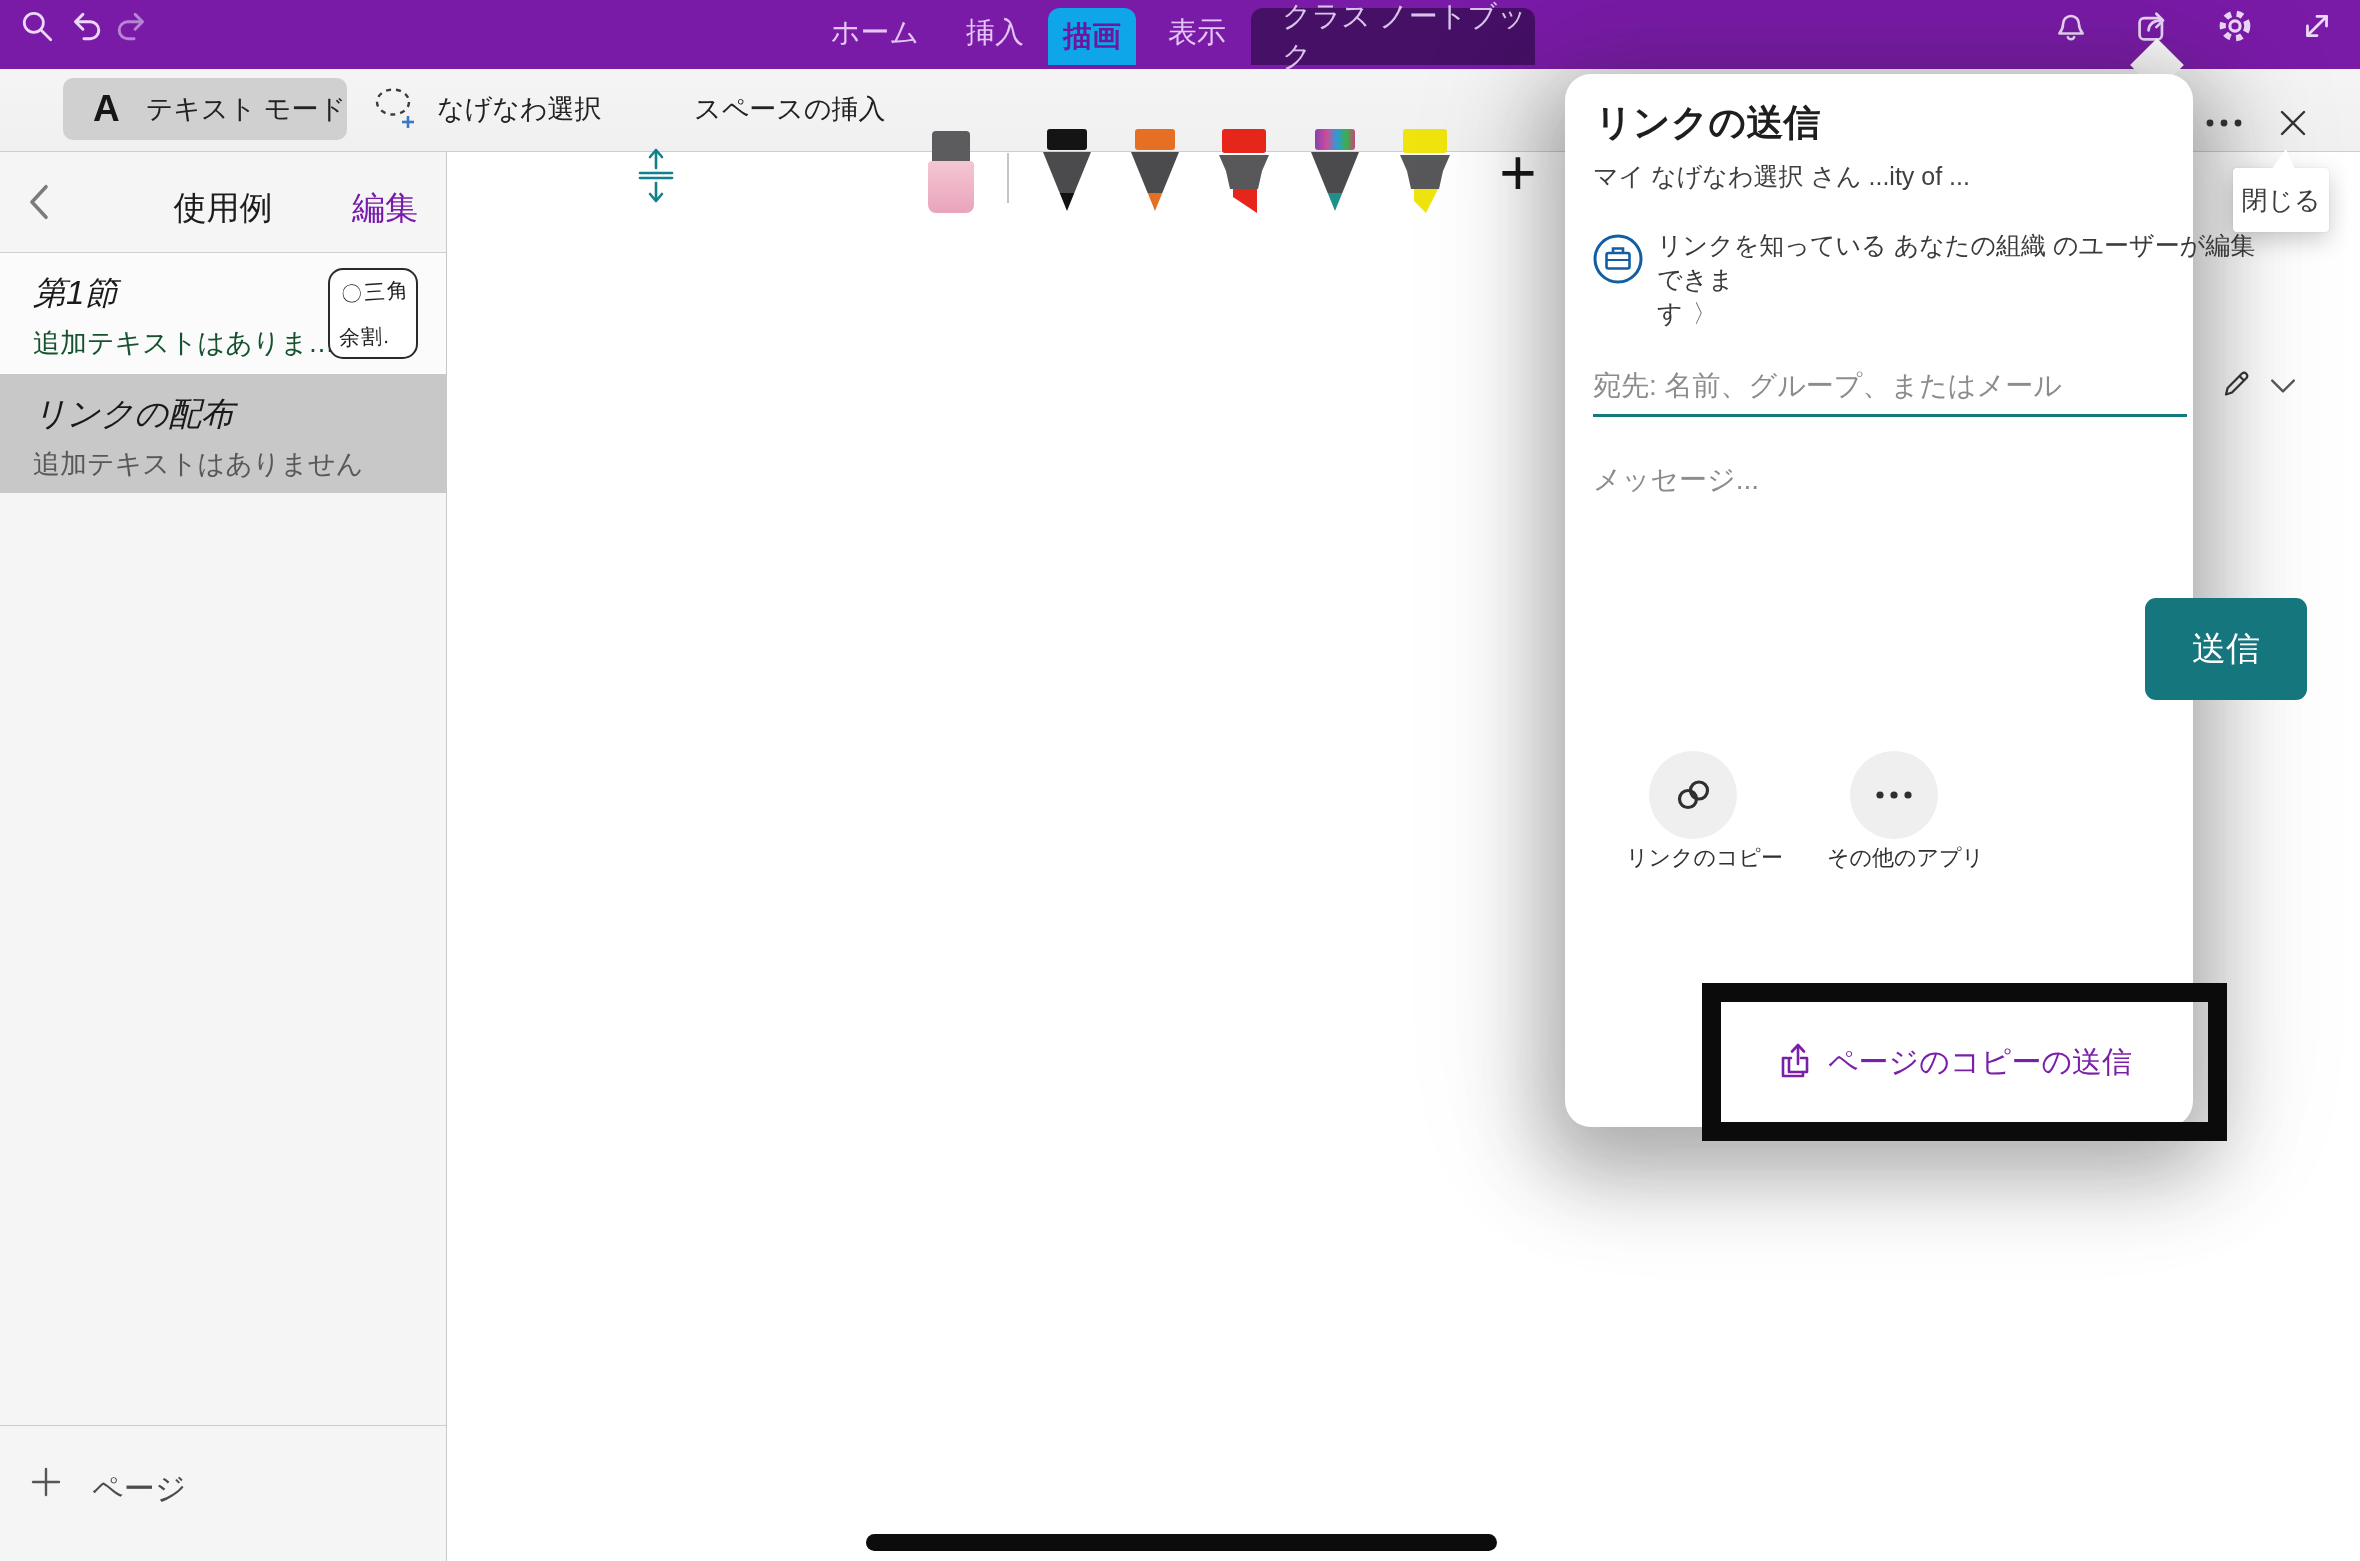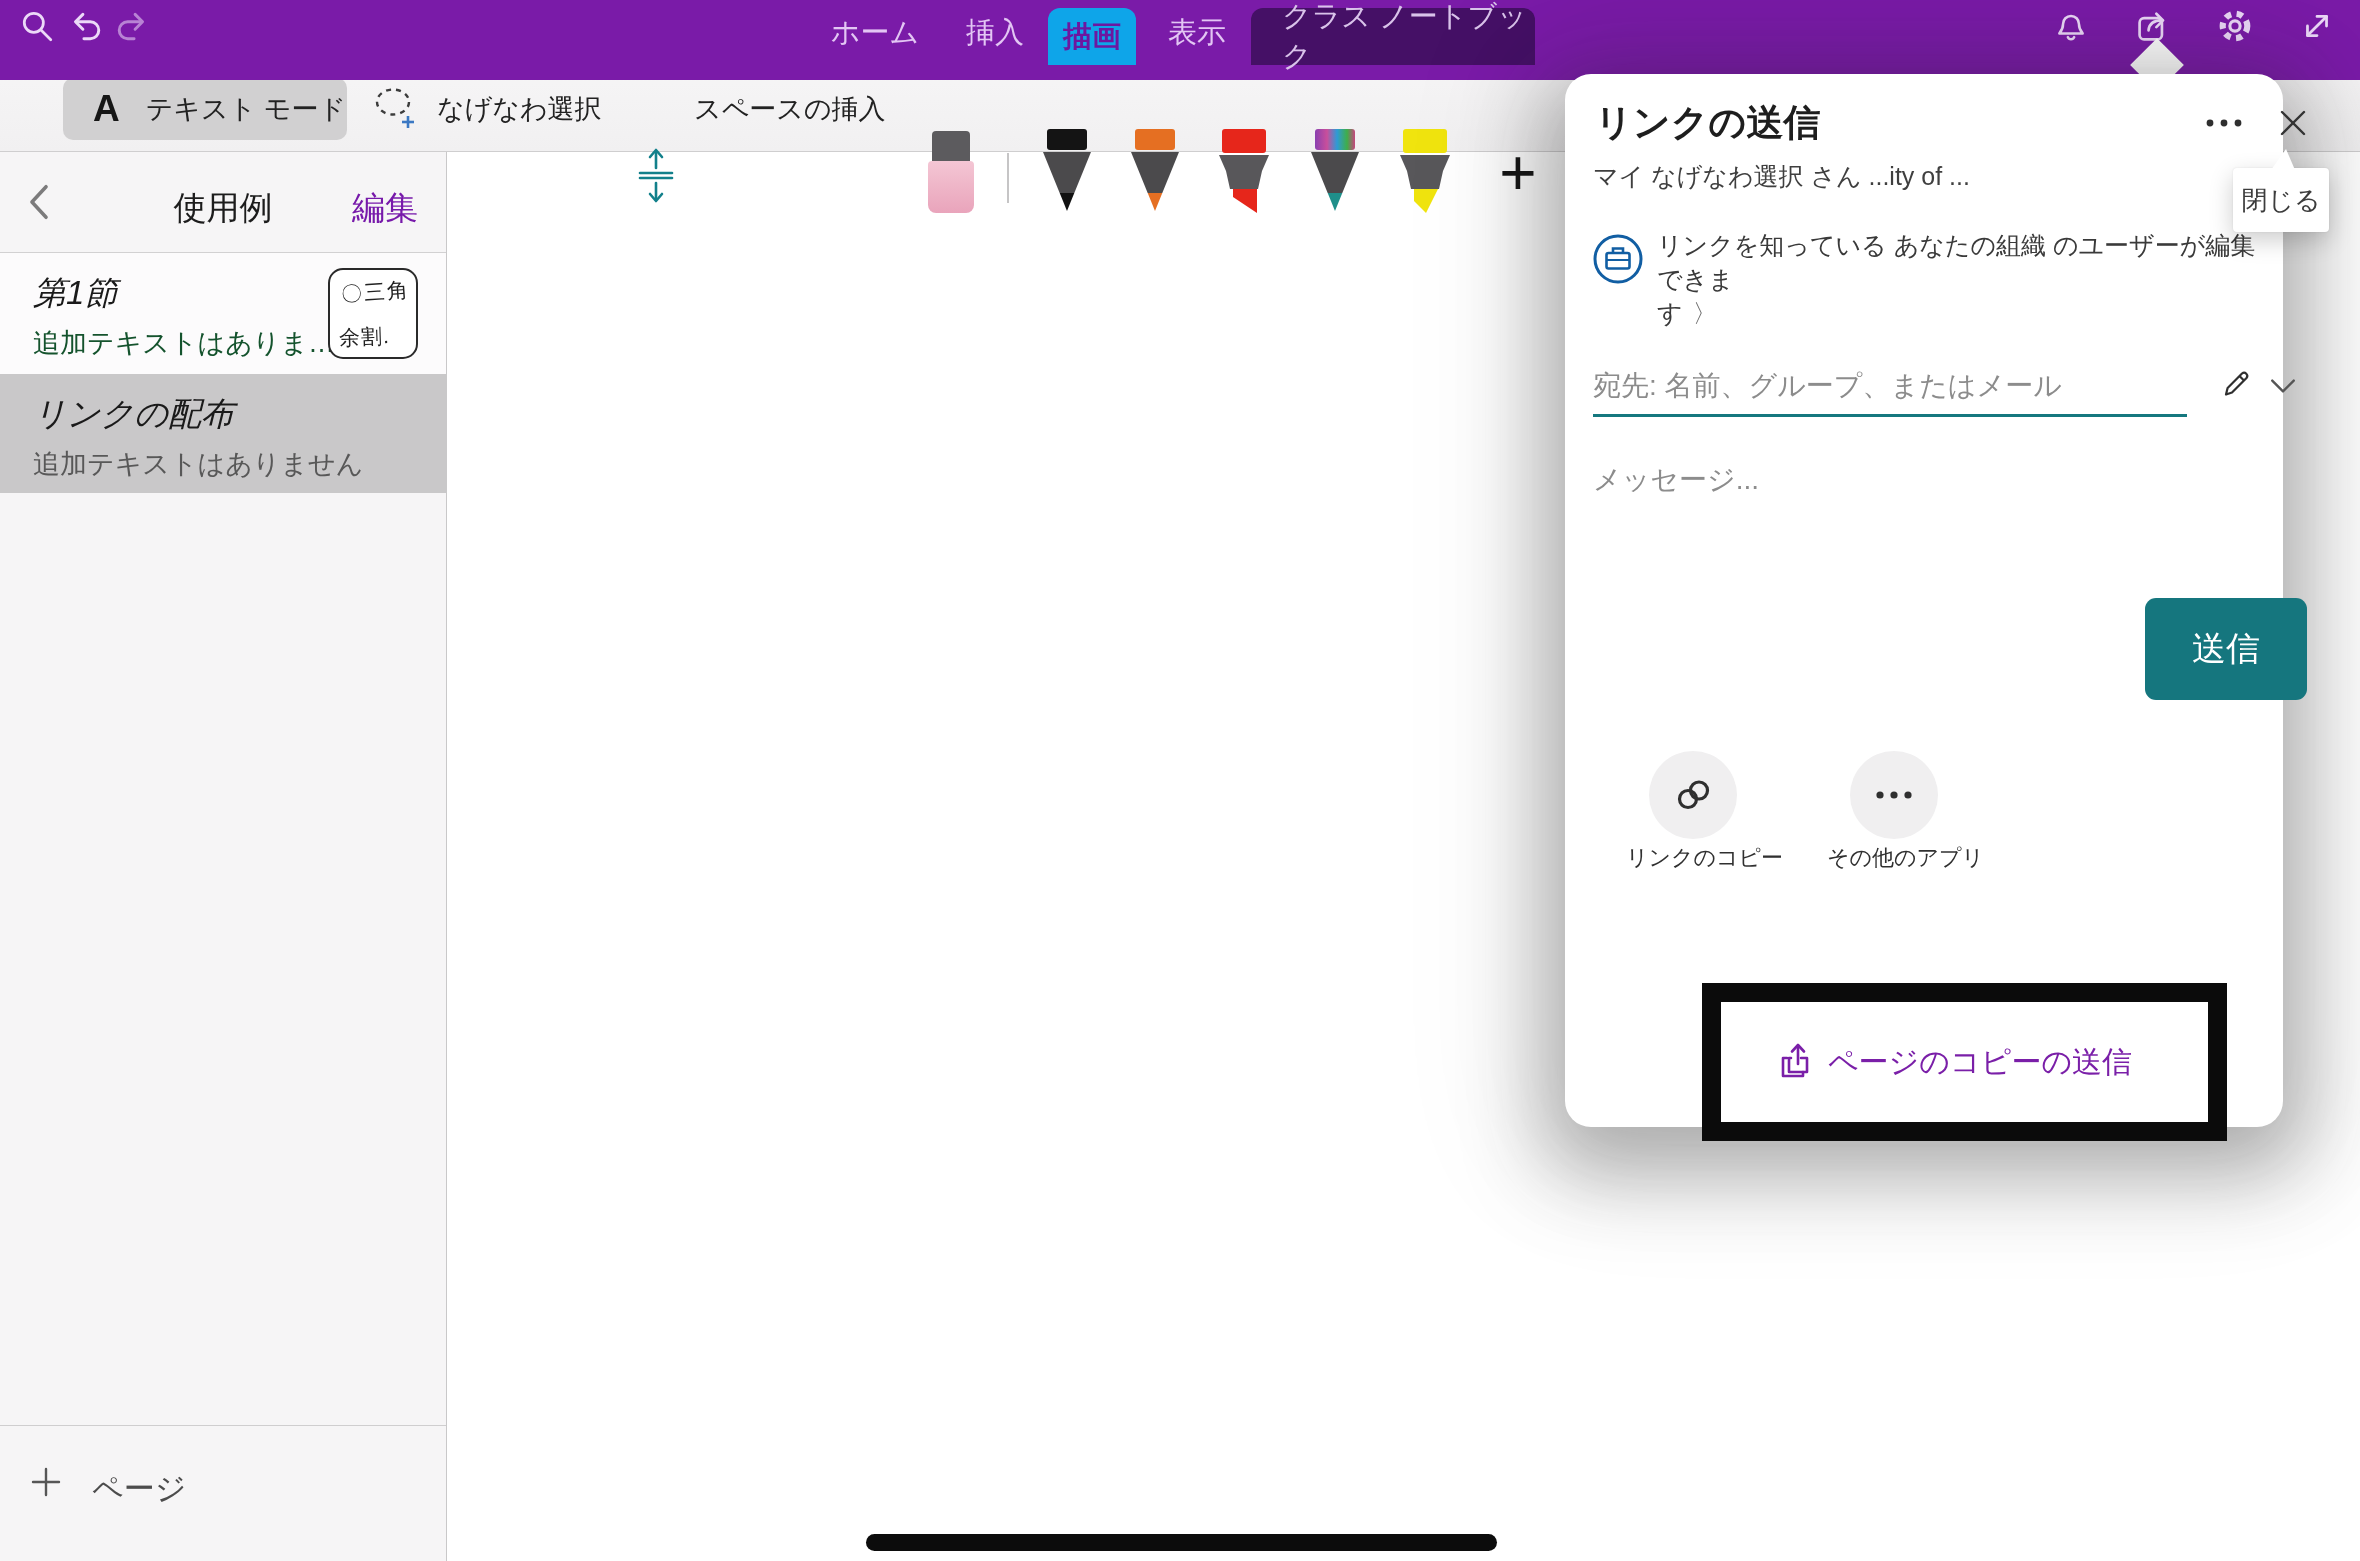--- a/index.html
+++ b/index.html
@@ -2,21 +2,21 @@
 <html><head>
 <meta charset="utf-8">
 <style>
   * { margin:0; padding:0; box-sizing:border-box; }
   html,body { width:2360px; height:1561px; background:#fff; overflow:hidden;
     font-family:"Liberation Sans","DejaVu Sans",sans-serif; }
   .abs { position:absolute; }
   svg { display:block; }
 
   
-  #topbar { left:0; top:0; width:2360px; height:80px; background:#7a1ba8; z-index:10; }
+  #topbar { left:0; top:0; width:2360px; height:69px; background:#7a1ba8; z-index:10; }
   .tb-icon { position:absolute; top:5px; width:42px; height:42px; color:#ecd9f8;
     display:flex; align-items:center; justify-content:center; cursor:pointer; }
   .tab { position:absolute; top:0; height:65px; display:flex; align-items:center;
     justify-content:center; color:#e3c6f4; font-size:29px; cursor:pointer; }
   .tab.raised { top:8px; height:57px; border-radius:12px 12px 0 0; }
   .tab.active { background:#0ea5e9; color:#6d17a0; font-weight:bold; }
   .tab.dark { background:#451066; color:#d9c3ea;padding-left:31px; }
   #popover-arrow { left:2138px; top:46px; width:38px; height:38px; background:#fff;
     transform:rotate(45deg); z-index:15; }
 
@@ -57,21 +57,21 @@
   #thumb .h2 { position:absolute; left:9px; bottom:6px; font-size:21px; color:#222;
     transform:rotate(-2deg); letter-spacing:1px; }
   #sb-footer { left:0; top:1273px; width:446px; height:136px; border-top:1px solid #cfcecf; cursor:pointer; }
   #sb-footer .plus { position:absolute; left:30px; top:40px; color:#565656; }
   #sb-footer .lbl { position:absolute; left:92px; top:42px; font-size:31px; color:#4c4c4c; }
 
   
   #canvas { left:447px; top:152px; width:1913px; height:1409px; background:#fff; z-index:1; }
 
   
-  #dialog { left:1565px; top:74px; width:718px; height:1053px; background:#fff;
+  #dialog { left:1565px; top:74px; width:628px; height:1053px; background:#fff;
     border-radius:26px; z-index:20;
     box-shadow:0 26px 80px 22px rgba(40,40,40,.35), 0 0 140px 50px rgba(0,0,0,.06); }
   #dlg-title { left:30px; top:24px; font-size:37px; font-weight:600; color:#1e1e1e; }
   #dlg-more { left:633px; top:28px; width:52px; height:42px; display:flex; align-items:center;
     justify-content:center; color:#2f2f2f; cursor:pointer; }
   #dlg-close { left:706px; top:28px; width:44px; height:42px; display:flex; align-items:center;
     justify-content:center; color:#333; cursor:pointer; }
   #dlg-sub { left:28px; top:86px; font-size:25px; color:#3f3f3f; }
   #perm-row { left:20px; top:152px; width:730px; height:84px; cursor:pointer; }
   #perm-icon { left:6px; top:6px; }

